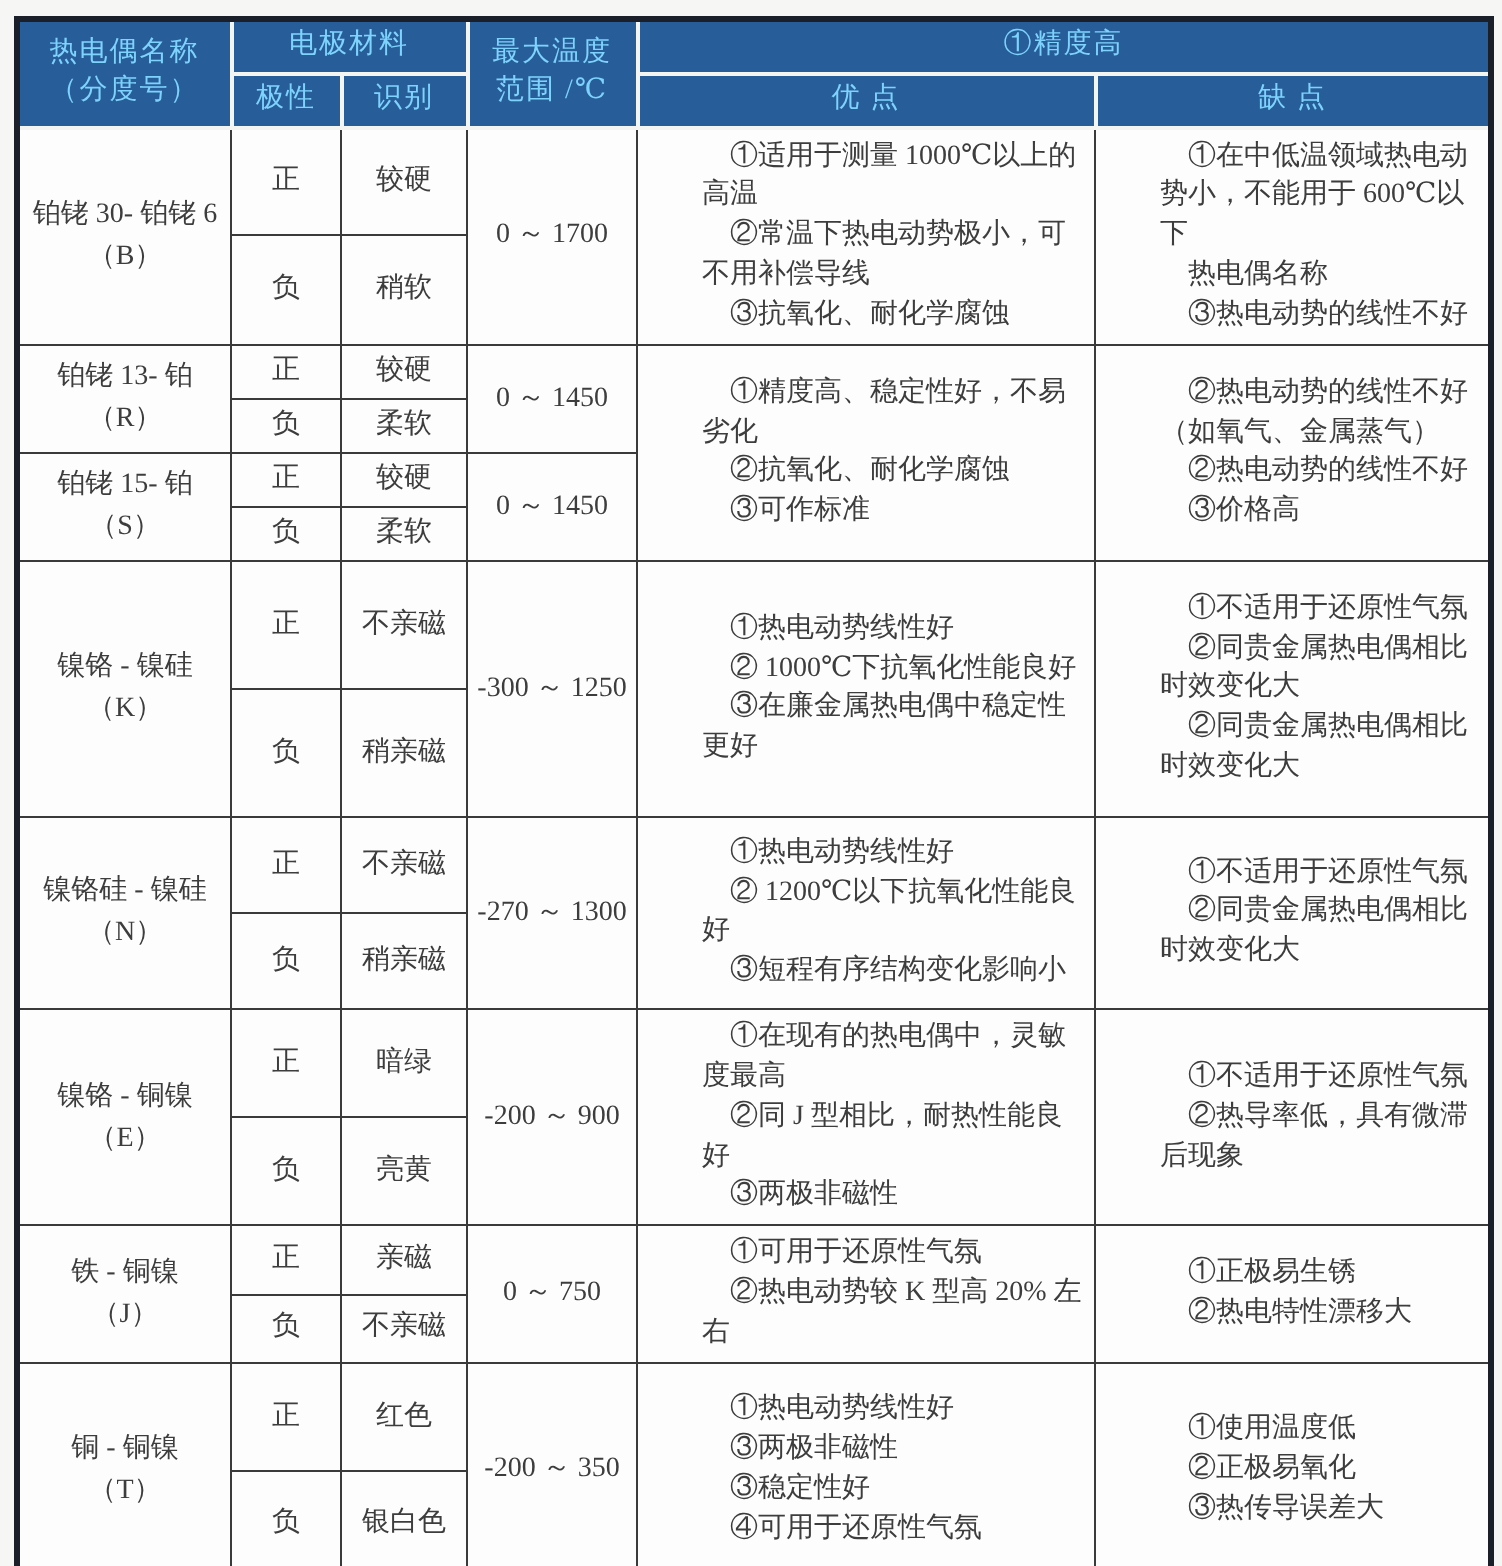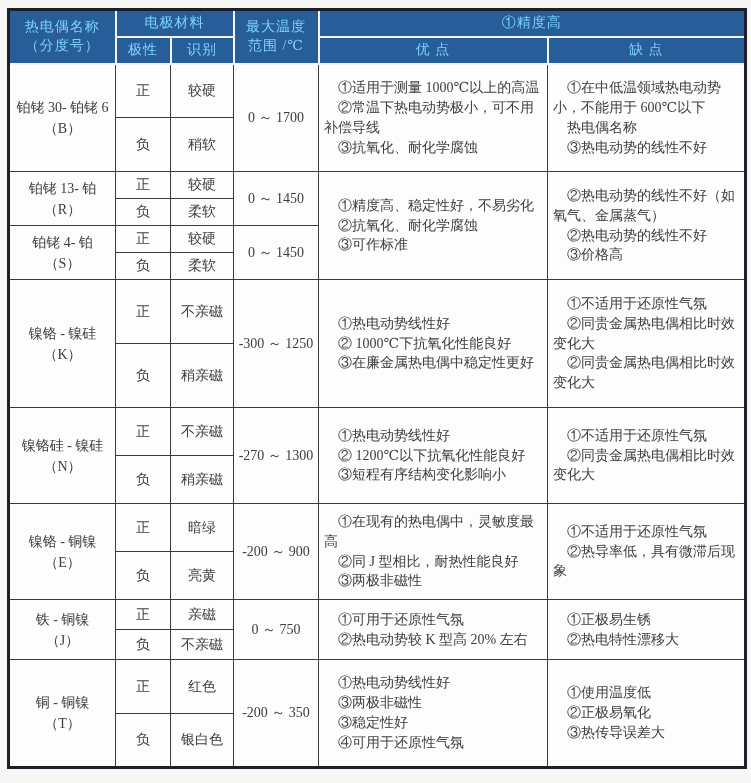--- a/index.html
+++ b/index.html
@@ -49,20 +49,21 @@
     vertical-align: middle;
     line-height: 1.4;
   }
   td.txt {
     text-align: left;
     padding: 4px 6px 4px 5px;
   }
   td.txt .item {
     text-indent: 1em;
     line-height: 1.42;
+    margin-left: 27px;
   }
   tr.h54 { height: 54px; }
   tr.h27 { height: 27px; }
   tr.h65 { height: 64px; }
   tr.h48 { height: 48px; }
   tr.h30 { height: 30px; }
   thead tr { height: 27px; }
   .nm { line-height: 1.5; }
 </style>
 </head>
@@ -143,21 +144,21 @@
           <div class="item">③价格高</div>
         </td>
       </tr>
       <tr class="h27">
         <td>负</td>
         <td>柔软</td>
       </tr>
 
       <tr class="h27">
         <td rowspan="2" class="nm">
-          <div>铂铑 4- 铂</div>
+          <div>铂铑 15- 铂</div>
           <div>（S）</div>
         </td>
         <td>正</td>
         <td>较硬</td>
         <td rowspan="2">0 ～ 1450</td>
       </tr>
       <tr class="h27">
         <td>负</td>
         <td>柔软</td>
       </tr>

